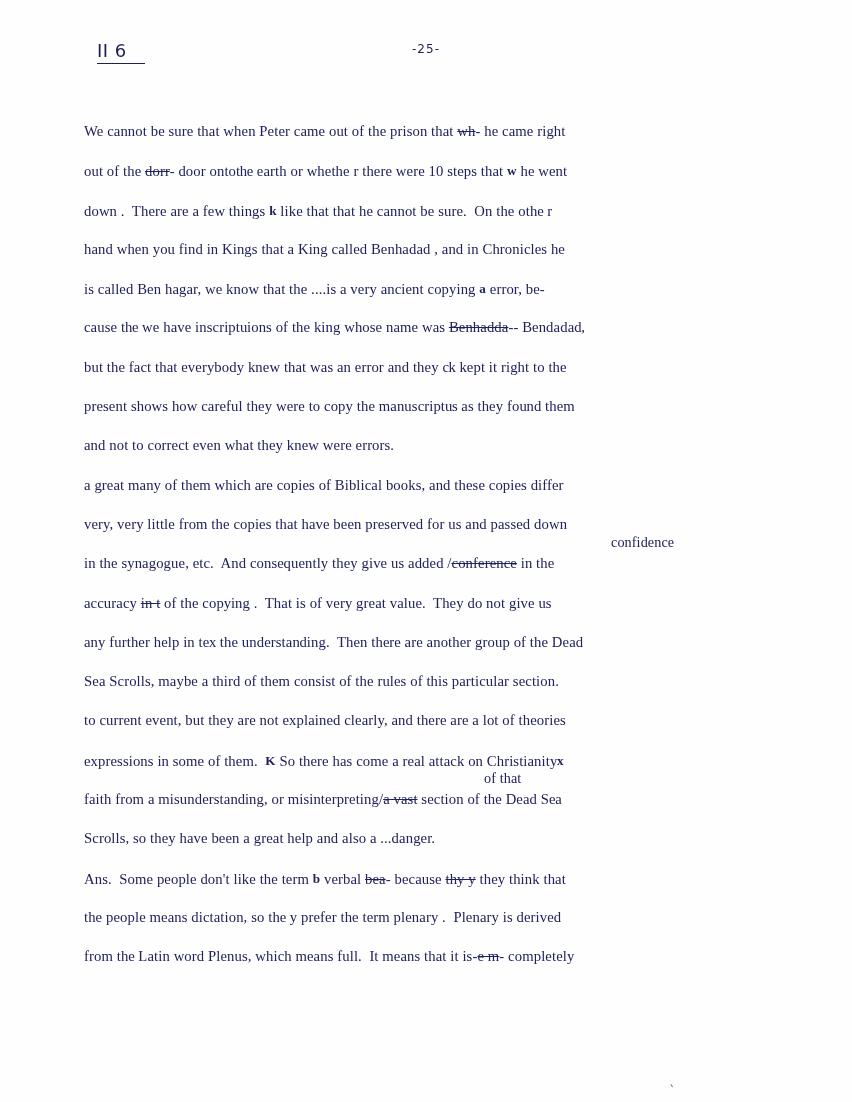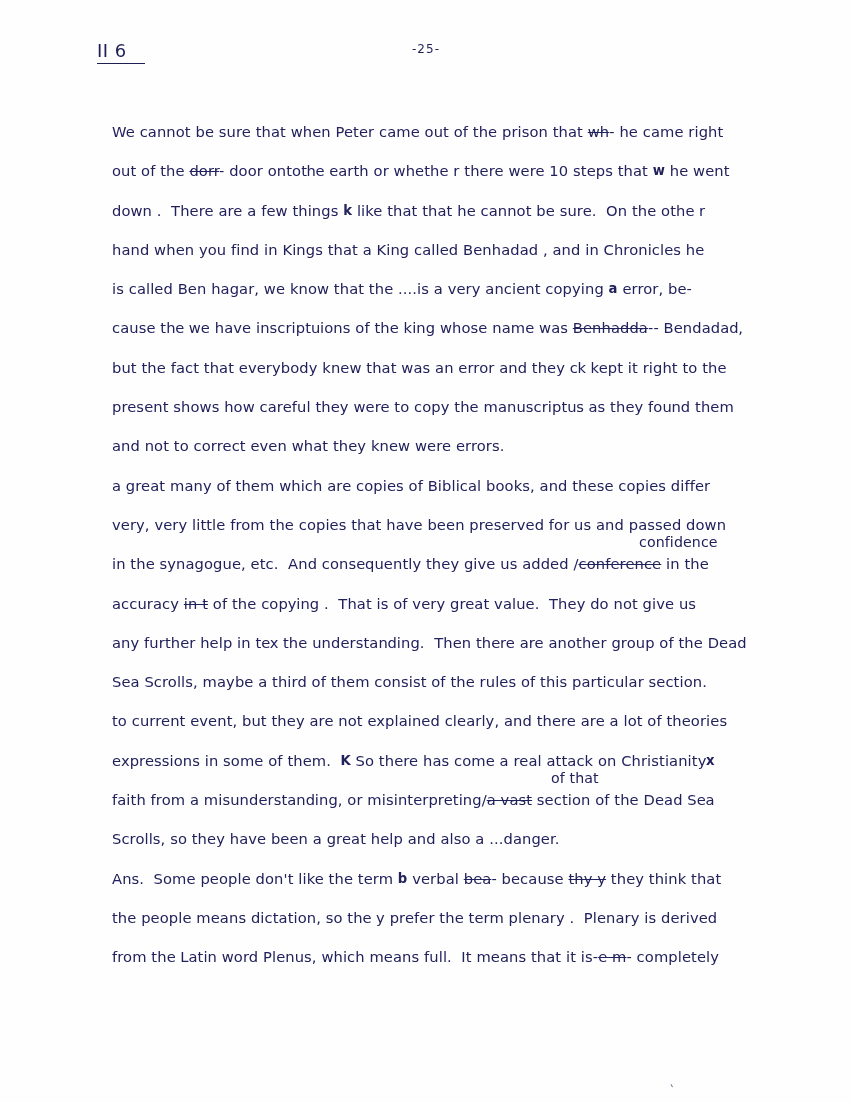--- a/index.html
+++ b/index.html
@@ -45,22 +45,23 @@
     top: 2px;
     width: 852px;
     text-align: center;
     font-size: 12px;
     letter-spacing: 1px;
     color: #1f1f55;
   }
   .body-text {
     position: absolute;
     top: 112px;
-    left: 112px;
+    left: 84px;
     width: 700px;
+    font-family: Liberation Serif, serif;
   }
   .line {
     position: relative;
     height: 39.3px;
     font-size: 14.7px;
     letter-spacing: 0.1px;
     white-space: nowrap;
     color: #21215c;
     line-height: 39.3px;
   }
@@ -137,21 +138,21 @@
 
     <div class="line">Sea Scrolls, maybe a third of them consist of the rules of this particular section.</div>
 
 
     <div class="line">to current event, but they are not explained clearly, and there are a lot of theories</div>
 
 
     <div class="line">expressions in some of them.&nbsp; <b class="ins-small">K</b> So there has come a real attack on Christianit<span class="tight">y</span><b class="ins-small">x</b></div>
 
     <div class="line">
-      <span class="over" style="left:400px; top:-9px;margin-left:39px;">of that</span>
+      <span class="over" style="left:400px; top:-9px;">of that</span>
       faith from a misunderstan<span class="tight">d</span>ing, or misinterpreting/<span class="strike">a vast</span> section of the Dead S<span class="tight">e</span>a
     </div>
 
     <div class="line">Scrolls, so they have been a great help and also a ...danger.</div>
 
     <div class="line">Ans.&nbsp; Some people don't like the term <b class="ins-small">b</b> verbal <span class="strike">bea</span>- because <span class="strike">thy y</span> they think that</div>
 
     <div class="line">the people means dictation, so th<span class="tight">e</span> y prefer the term plenary .&nbsp; Plenary is derived</div>
 
     <div class="line">from th<span class="tight">e</span> Latin word Plenus, which means full.&nbsp; It means that it is-<span class="strike">e m</span>- completely</div>

